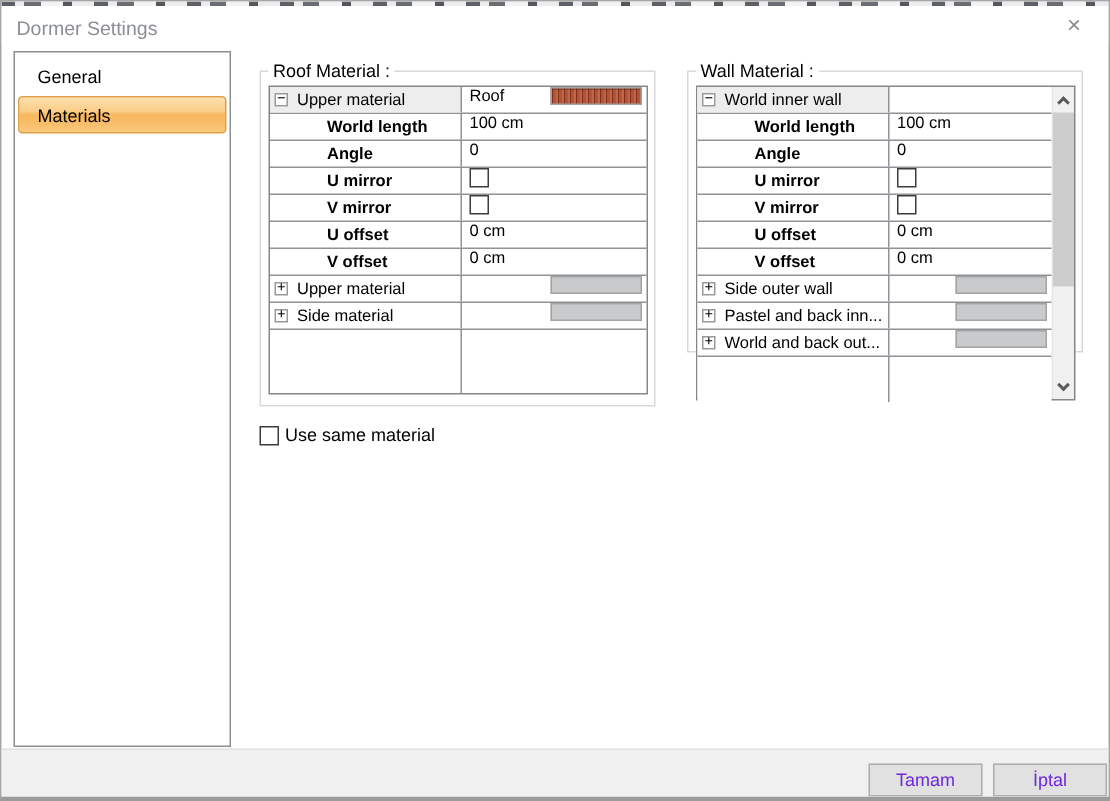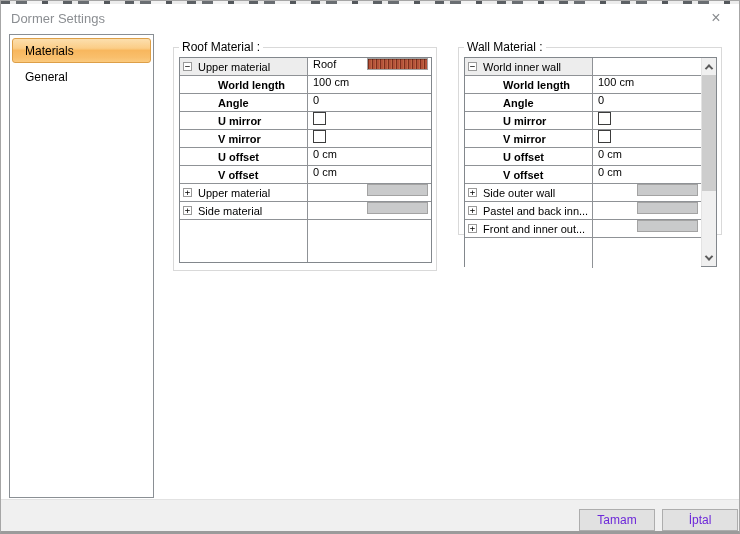--- a/index.html
+++ b/index.html
@@ -194,22 +194,22 @@
 
 <div class="window">
   <div class="bg-peek"></div>
 
   <div class="titlebar">
     <span class="title-text">Dormer Settings</span>
     <span class="close-btn">×</span>
   </div>
 
   <div class="sidebar">
+    <div class="side-item">General</div>
     <div class="side-item selected">Materials</div>
-    <div class="side-item">General</div>
   </div>
 
   <div class="group" id="roof-group">
     <span class="group-label">Roof Material :</span>
     <div class="ptable" id="roof-table">
         <div class="trow">
           <div class="cell-label hdr">
             <span class="expander">−</span>
             <span>Upper material</span>
           </div>
@@ -363,21 +363,21 @@
               <span class="expander">+</span>
               <span>Pastel and back inn...</span>
             </div>
             <div class="cell-value">
               <span class="swatch gray"></span>
             </div>
           </div>
           <div class="trow">
             <div class="cell-label">
               <span class="expander">+</span>
-              <span>Front and inner out...</span>
+              <span>World and back out...</span>
             </div>
             <div class="cell-value">
               <span class="swatch gray"></span>
             </div>
           </div>
           <div class="filler">
             <div class="cell-label"></div>
             <div class="cell-value"></div>
           </div>
         </div>
@@ -388,18 +388,22 @@
         <div class="scroll-track">
           <div class="scroll-thumb"></div>
         </div>
         <div class="scroll-btn">
             <span class="chev down"></span>
           </div>
       </div>
     </div>
   </div>
 
+  <div class="same-mat">
+    <span class="box"></span>
+    <span>Use same material</span>
+  </div>
 
   <div class="footer">
     <button class="btn" id="btn-ok">Tamam</button>
     <button class="btn" id="btn-cancel">İptal</button>
   </div>
 </div>
 
 </body></html>

